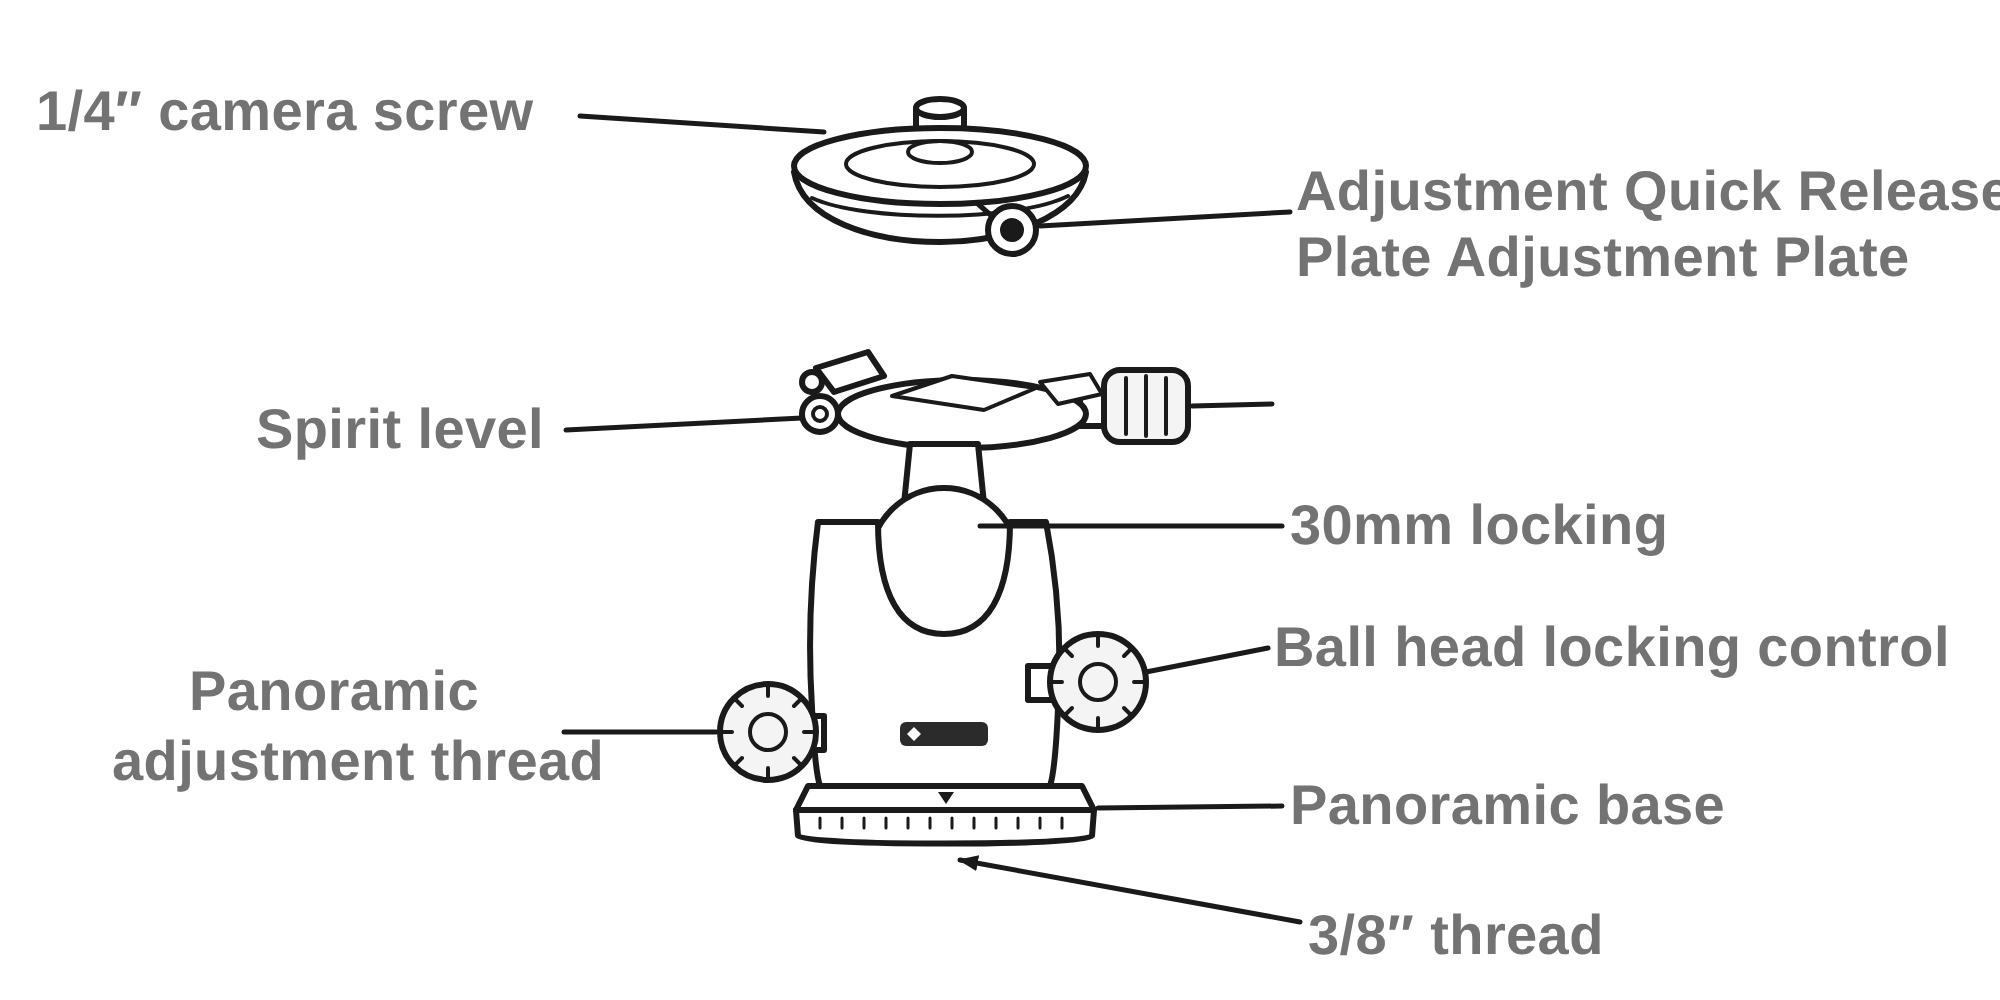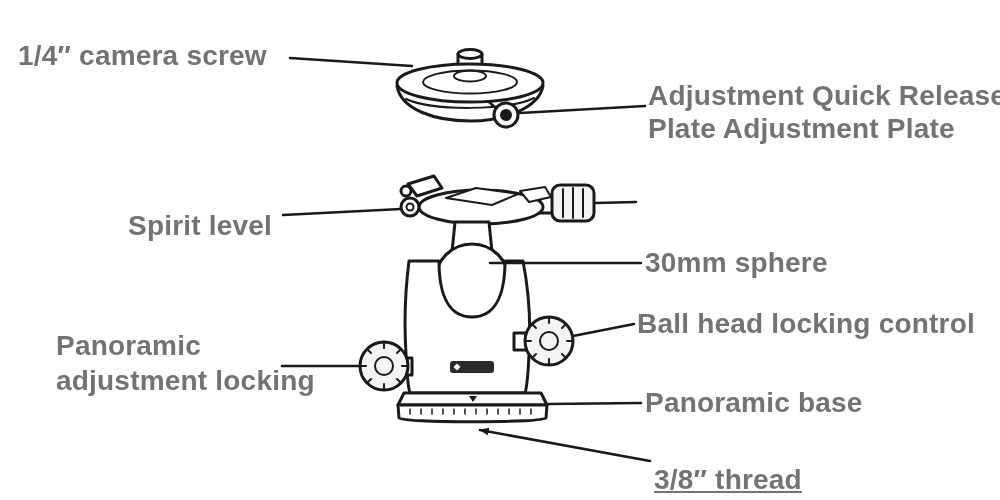--- a/index.html
+++ b/index.html
@@ -6,21 +6,21 @@
   .stage{
     position:relative;width:1000px;height:500px;background:#ffffff;
     font-family:"Liberation Sans",sans-serif;overflow:hidden;
   }
   .art{position:absolute;left:0;top:0;width:1000px;height:500px;}
   .label{
     position:absolute;font-size:28px;font-weight:700;color:#737373;
     white-space:nowrap;line-height:33px;letter-spacing:0.2px;
   }
   .label .line{display:block;}
-  .center{text-align:left;}
+  .center{text-align:center;}
 </style>
 </head>
 <body>
 
 <div class="stage">
 
   <svg class="art" viewBox="0 0 1000 500" aria-hidden="true">
     <defs>
       <marker id="arrowhead" markerWidth="12" markerHeight="10" refX="9" refY="4" orient="auto" markerUnits="userSpaceOnUse">
         <path d="M0,0 L10,4 L0,8 Z" fill="#1a1a1a"></path>
@@ -101,29 +101,29 @@
     </g>
   </svg>
 
   <div class="label" style="left:18px;top:39px;">1/4″ camera screw</div>
 
   <div class="label" style="left:648px;top:79px;">
     <span class="line">Adjustment Quick Release</span>
     <span class="line">Plate Adjustment Plate</span>
   </div>
 
-  <div class="label" style="left:128px;top:198px;margin-top:11px;">Spirit level</div>
+  <div class="label" style="left:128px;top:198px;">Spirit level</div>
 
 
-  <div class="label" style="left:645px;top:246px;">30mm sphere</div>
+  <div class="label" style="left:645px;top:246px;">30mm locking</div>
 
   <div class="label" style="left:637px;top:307px;text-align:center;">Ball head locking control</div>
 
   <div class="label center" style="left:56px;top:328px;width:222px;line-height:35px;">
     <span class="line">Panoramic</span>
-    <span class="line">adjustment locking</span>
+    <span class="line">adjustment thread</span>
   </div>
 
   <div class="label" style="left:645px;top:386px;">Panoramic base</div>
 
-  <div class="label" style="left:654px;top:463px;text-decoration:underline;">3/8″ thread</div>
+  <div class="label" style="left:654px;top:451px;">3/8″ thread</div>
 
 </div>
 
 </body></html>

